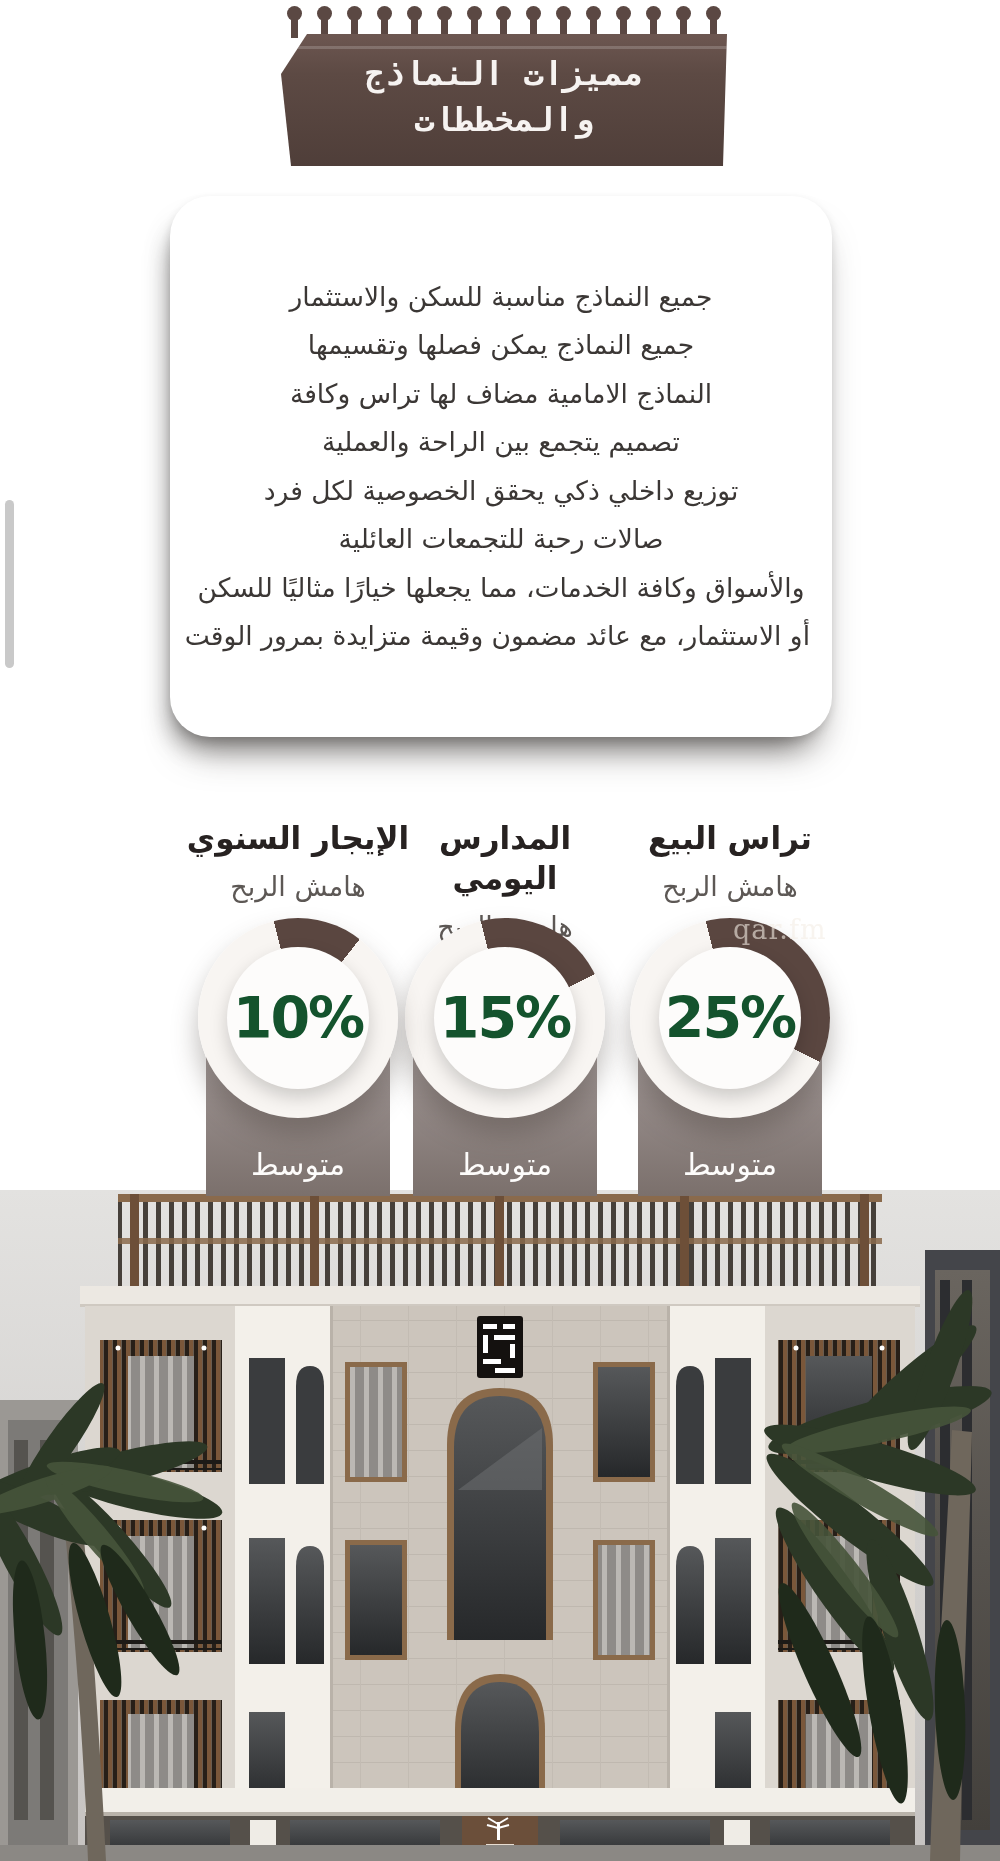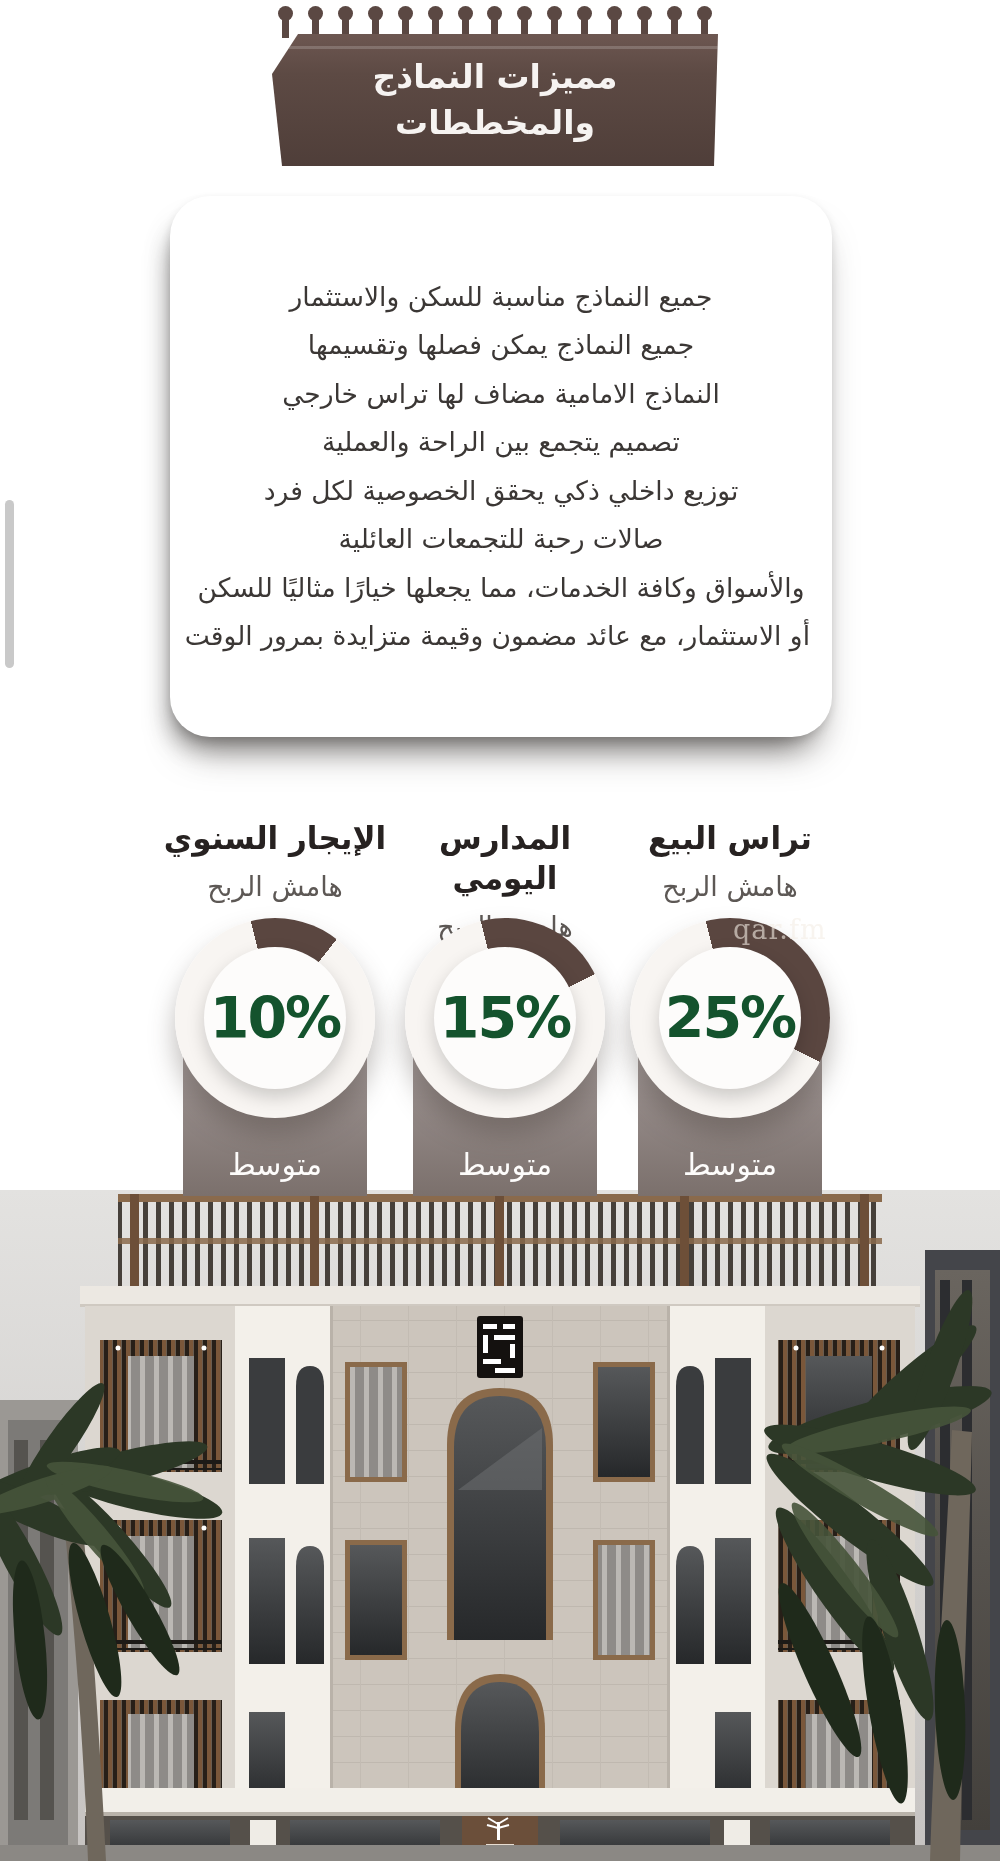--- a/index.html
+++ b/index.html
@@ -1,20 +1,20 @@
 <!DOCTYPE html>
 <html lang="ar"><head>
 <meta charset="utf-8">
 <style>
   html,body{margin:0;padding:0;background:#ffffff;}
   .page{position:relative;width:1000px;height:1861px;background:#ffffff;overflow:hidden;
         font-family:"DejaVu Sans",sans-serif;}
 
   
-  .banner{position:absolute;left:272px;top:6px;width:446px;}
+  .banner{position:absolute;left:281px;top:6px;width:446px;font-family:Liberation Mono, monospace;}
   .knobs{display:flex;justify-content:space-between;padding:0 6px;height:30px;}
   .knob{width:15px;height:15px;border-radius:50%;background:#5b4843;position:relative;}
   .knob::after{content:'';position:absolute;top:11px;left:4px;width:7px;height:21px;background:#5b4843;}
   .banner-body{position:relative;margin-top:-2px;height:132px;
     background:linear-gradient(180deg,#6d5751 0%,#5d4a44 30%,#4f3e39 100%);
     clip-path:polygon(26px 0,100% 0,calc(100% - 4px) 100%,10px 100%,0 40px);
     display:flex;flex-direction:column;align-items:center;justify-content:center;gap:2px;}
   .banner-body::before{content:'';position:absolute;top:12px;left:0;right:0;height:3px;background:rgba(255,255,255,.18);}
   .banner-line{color:#f6f3f1;font-weight:bold;font-size:33px;line-height:44px;direction:rtl;text-align:center;}
 
@@ -40,21 +40,21 @@
     box-shadow:0 16px 26px rgba(70,60,55,.35);}
   .donut-inner{position:absolute;left:29px;top:29px;width:142px;height:142px;border-radius:50%;
     background:#fdfcfb;box-shadow:0 8px 18px rgba(0,0,0,.18);
     display:flex;align-items:center;justify-content:center;}
   .donut-value{font-weight:bold;font-size:57px;color:#14532d;letter-spacing:-2px;}
   .watermark{position:absolute;left:694px;top:914px;font-family:"DejaVu Serif",serif;font-size:27px;
     color:rgba(243,237,229,.6);z-index:5;letter-spacing:1px;margin-left:39px;}
 
   .chart-pos-0{left:615px;}  
   .chart-pos-1{left:390px;}  
-  .chart-pos-2{left:160px;}  
+  .chart-pos-2{left:183px;}  
   .chart .column{z-index:1;} .chart .donut{z-index:2;}
 
   
   .scene{position:absolute;left:0;top:1190px;width:1000px;height:671px;z-index:0;}
 </style>
 </head>
 <body>
 
 <div class="page">
 
@@ -80,21 +80,21 @@
       <div class="banner-line">مميزات النماذج</div>
       <div class="banner-line">والمخططات</div>
     </div>
   </div>
 
   <div class="scroll-artifact"></div>
 
   <div class="feature-box">
     <div class="feature-line">جميع النماذج مناسبة للسكن والاستثمار</div>
     <div class="feature-line">جميع النماذج يمكن فصلها وتقسيمها</div>
-    <div class="feature-line">النماذج الامامية مضاف لها تراس خارجي</div>
+    <div class="feature-line">النماذج الامامية مضاف لها تراس وكافة</div>
     <div class="feature-line">تصميم يتجمع بين الراحة والعملية</div>
     <div class="feature-line">توزيع داخلي ذكي يحقق الخصوصية لكل فرد</div>
     <div class="feature-line">صالات رحبة للتجمعات العائلية</div>
     <div class="feature-line">والأسواق وكافة الخدمات، مما يجعلها خيارًا مثاليًا للسكن</div>
     <div class="feature-line">أو الاستثمار، مع عائد مضمون وقيمة متزايدة بمرور الوقت</div>
   </div>
 
   <div class="chart chart-pos-0">
     <div class="chart-title">تراس البيع</div>
     <div class="chart-subtitle">هامش الربح</div>

